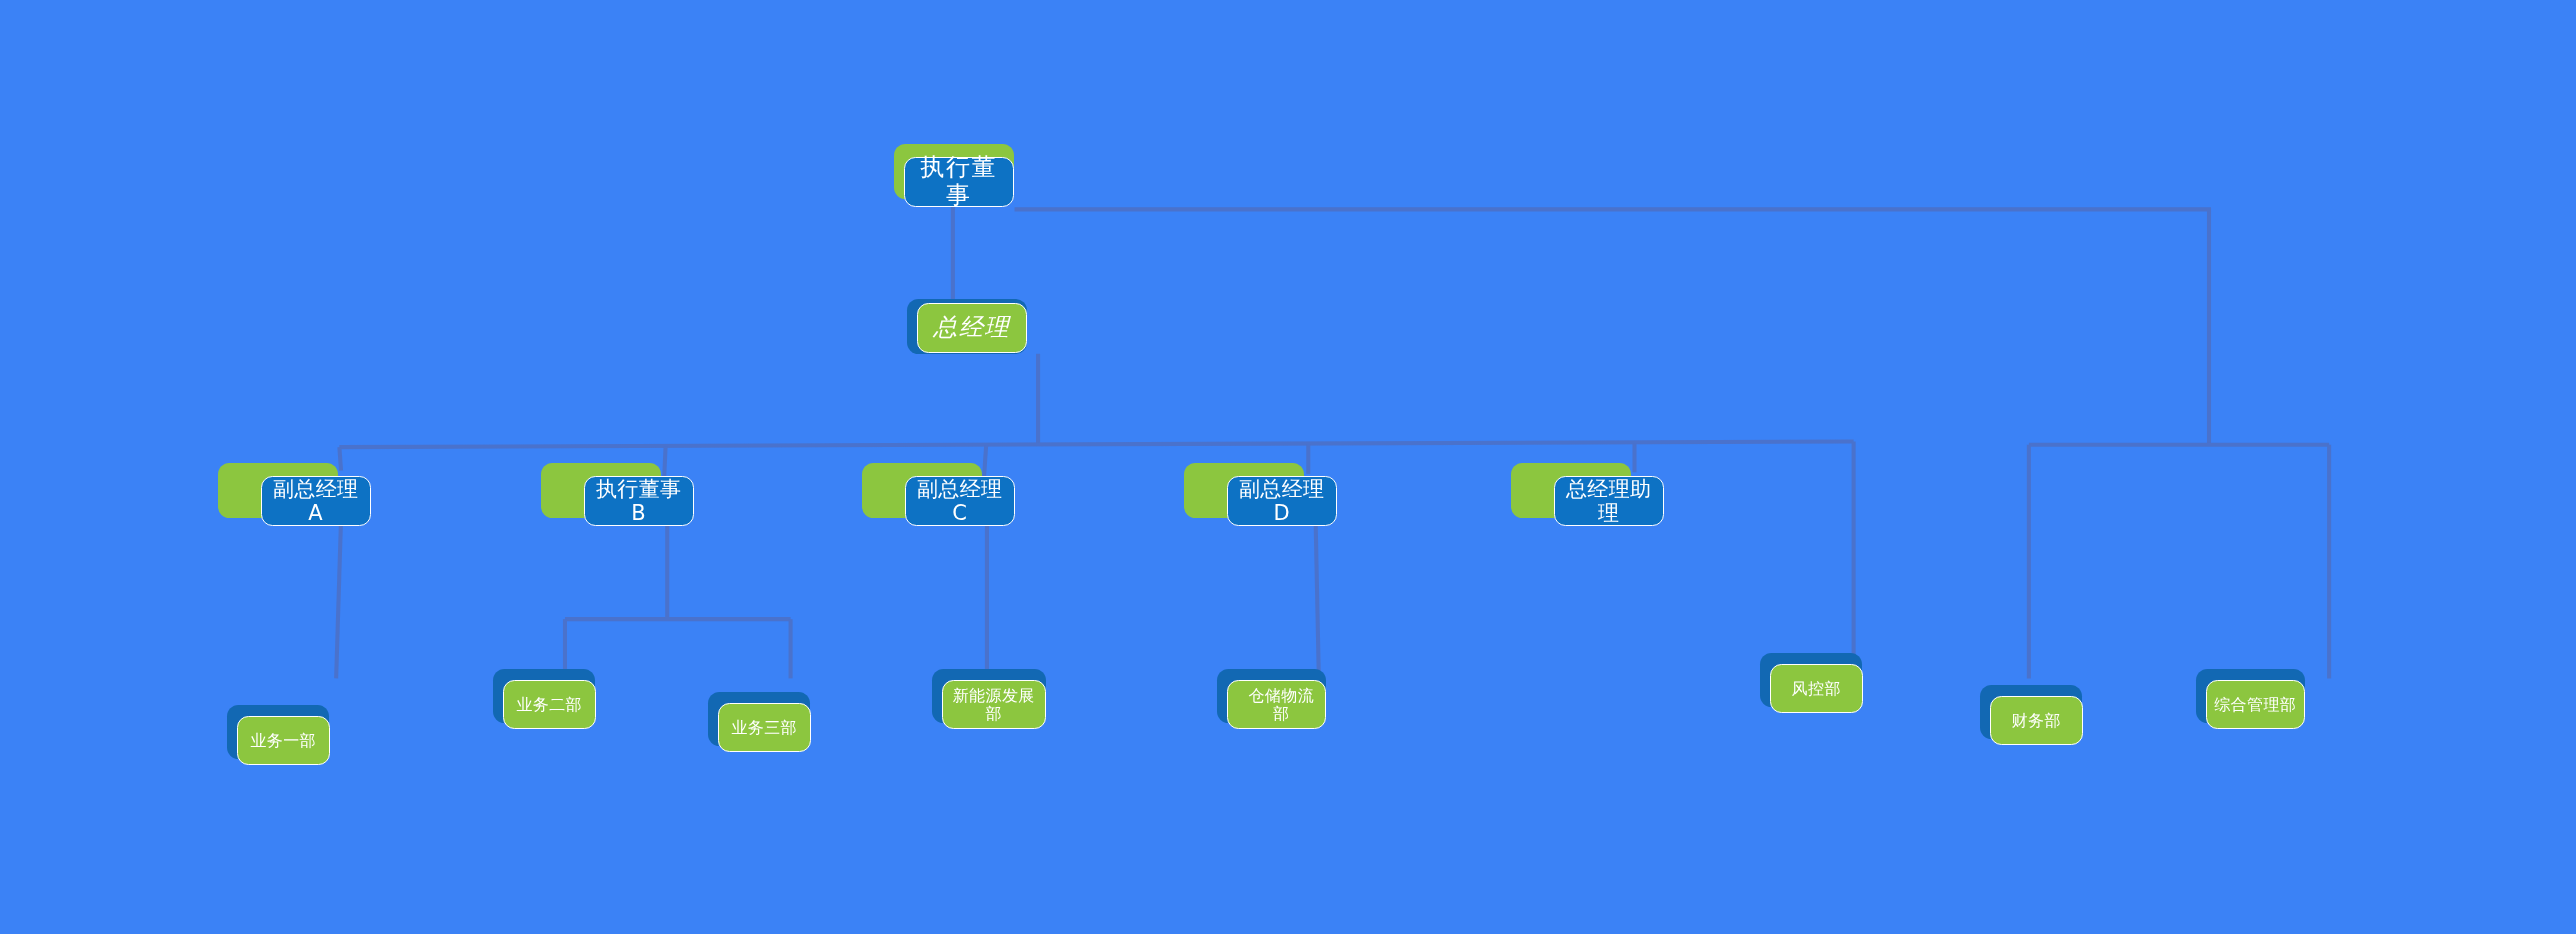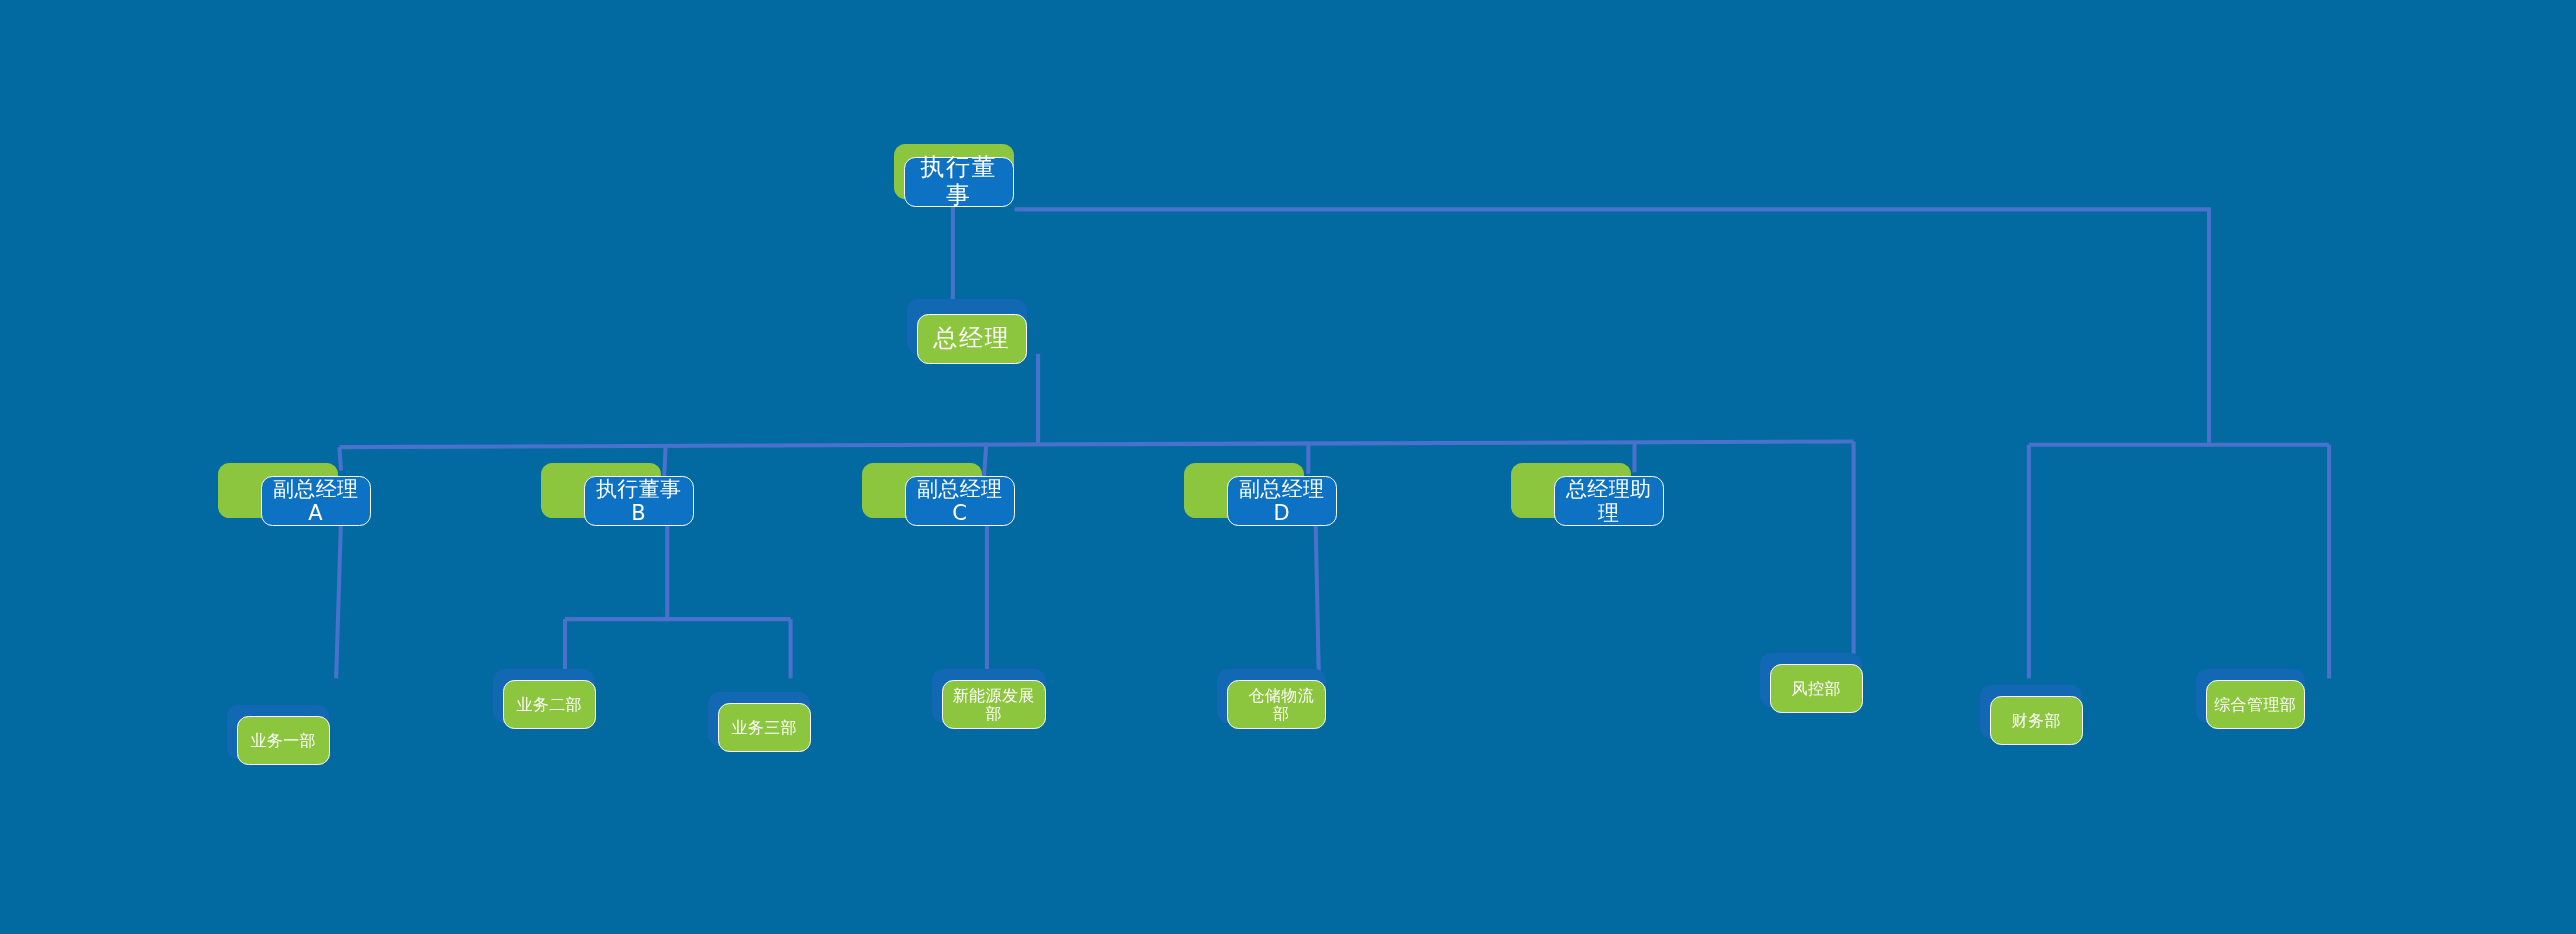--- a/index.html
+++ b/index.html
@@ -7,21 +7,21 @@
     padding: 0;
     background: #ffffff;
   }
   body {
     font-family: "DejaVu Sans", "Liberation Sans", sans-serif;
   }
   #org-chart {
     position: relative;
     width: 2576px;
     height: 934px;
-    background: #0369a1;
+    background: #3b82f6;
     overflow: hidden;
   }
   #connectors {
     position: absolute;
     left: 0;
     top: 0;
     width: 2576px;
     height: 934px;
     pointer-events: none;
   }
@@ -54,21 +54,21 @@
   .tier-blue .shadow { background: #8cc63f; }
   .tier-blue .card   { background: #0d72c4; }
   
   .tier-green .shadow { background: #1268b3; }
   .tier-green .card   { background: #8cc63f; }
 
   .size-exec { width: 120px; height: 55px; }
   .size-exec .card { left: 9.7px; top: 13px; width: 110px; height: 50px; font-size: 24px; letter-spacing: 1.6px; }
 
   .size-gm { width: 120px; height: 55px; }
-  .size-gm .card { left: 9.7px; top: 15px; width: 110px; height: 50px; font-size: 24px; letter-spacing: 1.6px; }
+  .size-gm .card { left: 9.7px; top: 4px; width: 110px; height: 50px; font-size: 24px; letter-spacing: 1.6px; font-style: italic; }
 
   .size-vp { width: 120px; height: 55px; }
   .size-vp .card { left: 9.7px; top: 13px; width: 110px; height: 50px; font-size: 21px; letter-spacing: 0.4px; margin-left: 33px; }
 
   .size-dept { width: 102px; height: 54px; }
   .size-dept .card { left: 9.7px; top: 11.4px; width: 93px; height: 49px; font-size: 16px; letter-spacing: 0.4px; }
 </style>
 </head>
 <body>
 

